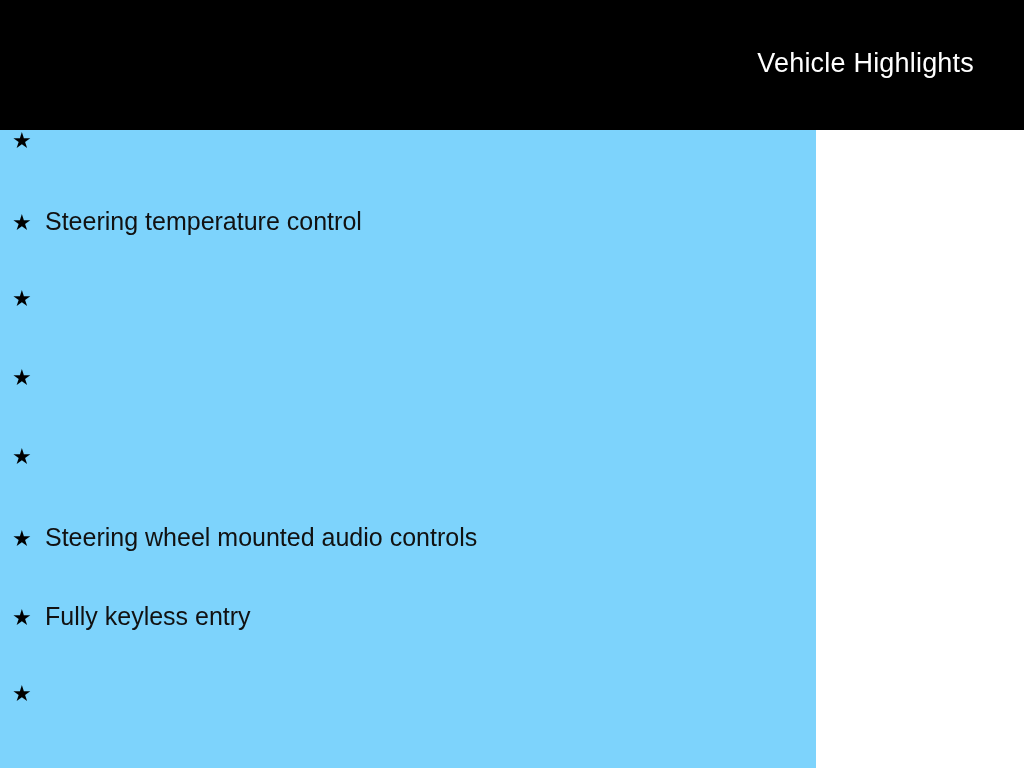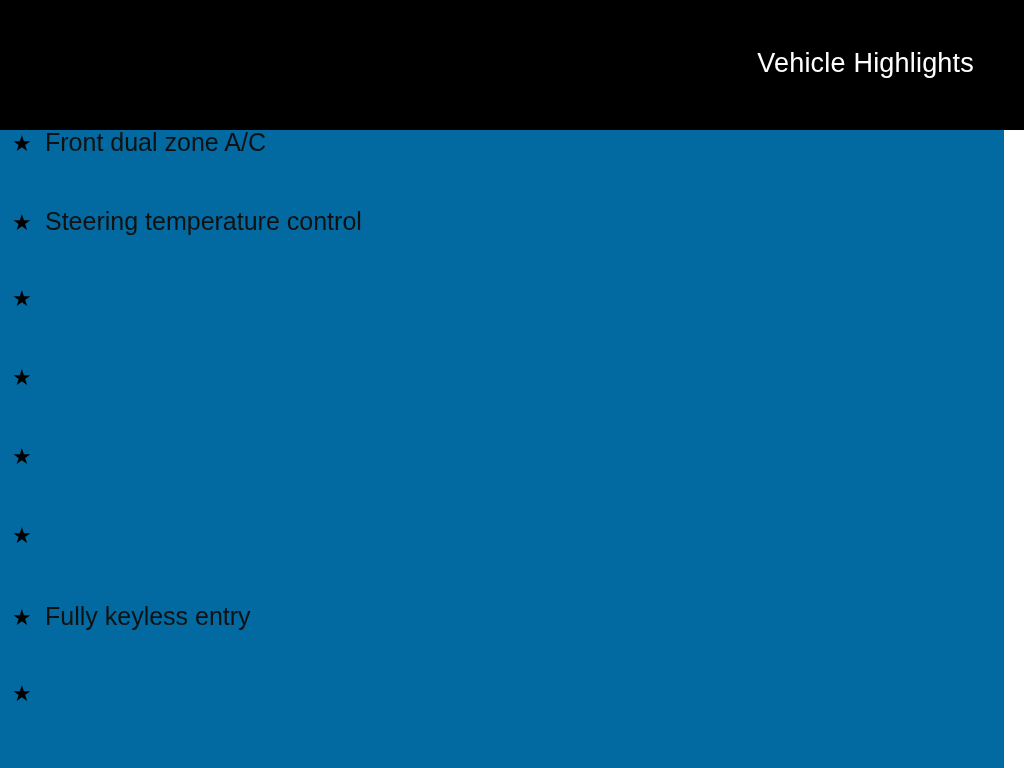--- a/index.html
+++ b/index.html
@@ -8,23 +8,23 @@
   }
   body {
     width: 1024px;
     height: 768px;
     background: #ffffff;
     font-family: "Liberation Sans", sans-serif;
     overflow: hidden;
   }
   .page {
     position: relative;
-    width: 1004px;
+    width: 816px;
     height: 768px;
-    background: #0369a1;
+    background: #7dd3fc;
   }
   .header-bar {
     position: absolute;
     top: 0;
     left: 0;
     width: 1024px;
     height: 130px;
     background: #000000;
     box-sizing: border-box;
   }
@@ -78,21 +78,20 @@
 <div class="page">
 
   <div class="header-bar">
     <div class="header-title">Vehicle Highlights</div>
   </div>
 
   <ul class="features-list">
 
     <li class="feature-item">
       <span class="bullet-star">★</span>
-      <span class="feature-label">Front dual zone A/C</span>
     </li>
 
     <li class="feature-item">
       <span class="bullet-star">★</span>
       <span class="feature-label">Steering temperature control</span>
     </li>
 
     <li class="feature-item">
       <span class="bullet-star">★</span>
     </li>
@@ -100,20 +99,21 @@
     <li class="feature-item">
       <span class="bullet-star">★</span>
     </li>
 
     <li class="feature-item">
       <span class="bullet-star">★</span>
     </li>
 
     <li class="feature-item">
       <span class="bullet-star">★</span>
+      <span class="feature-label">Steering wheel mounted audio controls</span>
     </li>
 
     <li class="feature-item">
       <span class="bullet-star">★</span>
       <span class="feature-label">Fully keyless entry</span>
     </li>
 
     <li class="feature-item">
       <span class="bullet-star">★</span>
     </li>

